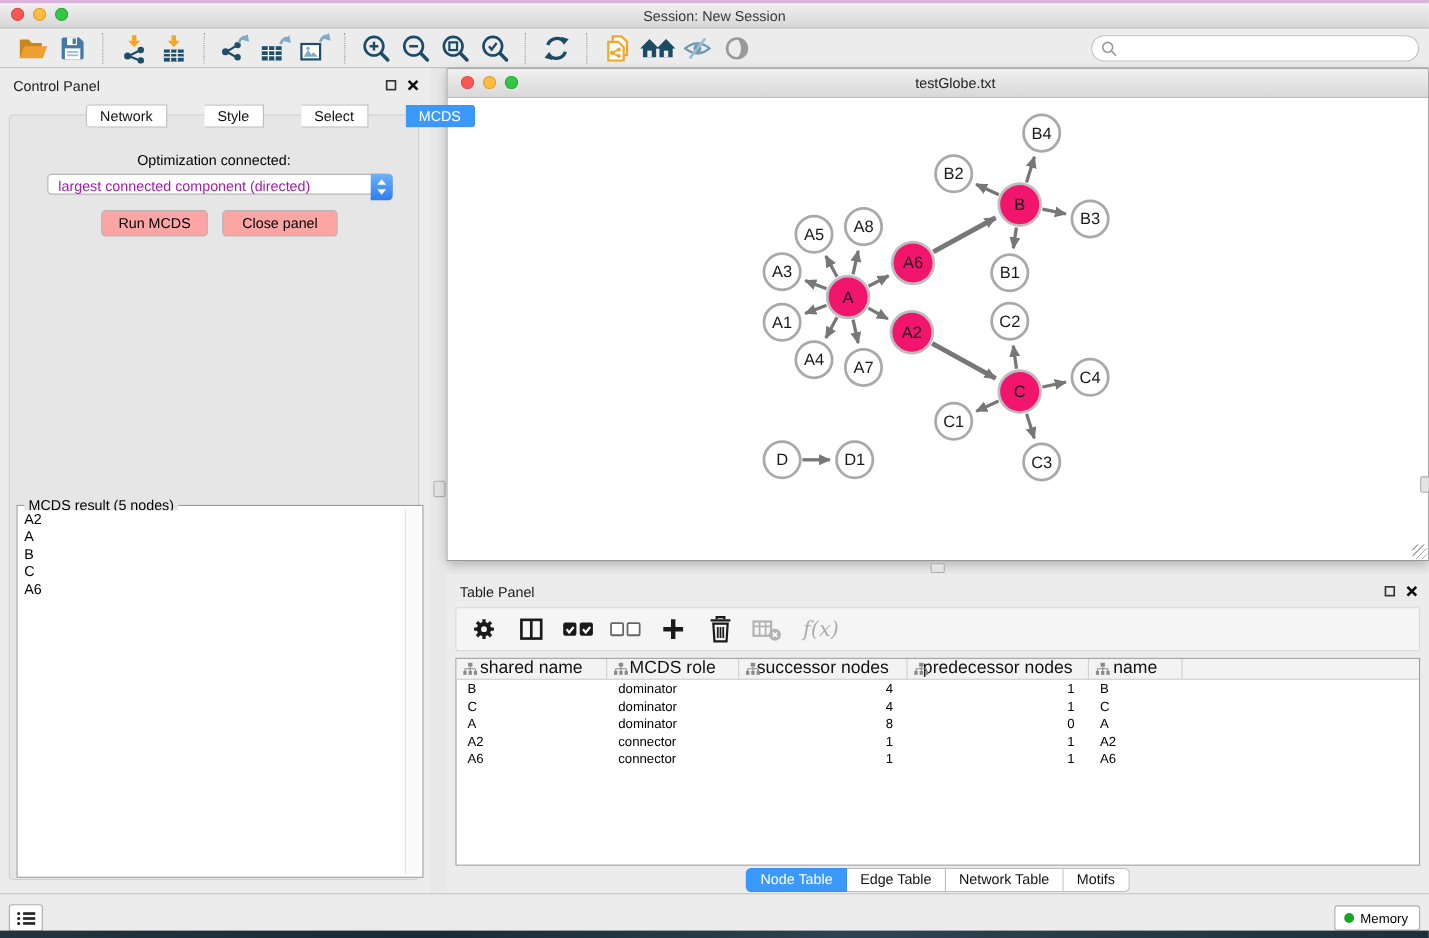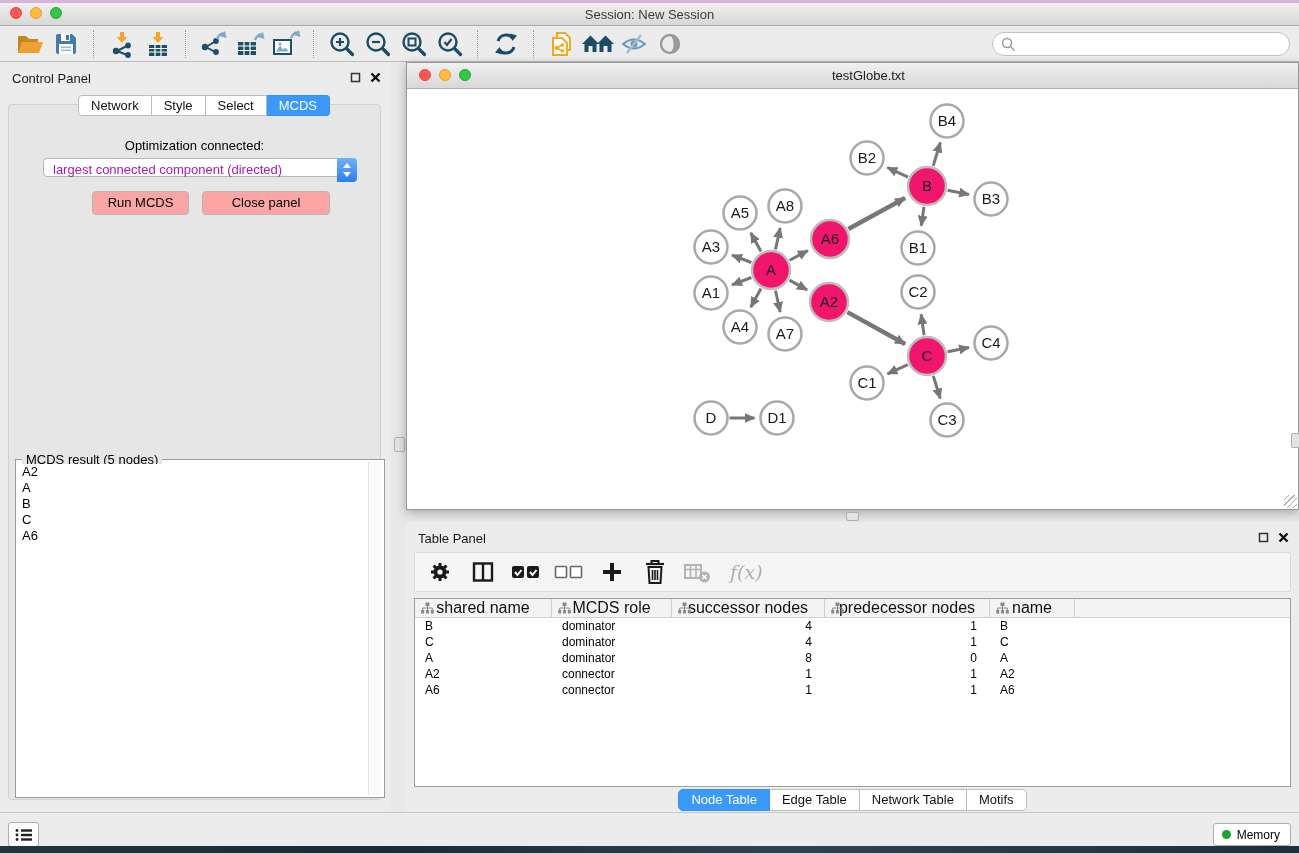--- a/index.html
+++ b/index.html
@@ -17,34 +17,34 @@
   .toolbar{position:absolute;left:0;top:26px;width:100%;height:36px;background:#ECECEC;border-bottom:1px solid #BEBEBE;display:flex;align-items:center;padding-left:12px;box-sizing:border-box;}
   .tb-icon{width:36px;height:32px;display:flex;align-items:center;justify-content:center;}
   .tb-sep{width:1px;height:28px;border-left:1px dotted #9a9a9a;margin:0 9px;}
   .search-wrap{position:absolute;right:9px;top:6px;width:296px;height:22px;background:#fff;border:1px solid #C2C2C2;border-radius:12px;}
   .search-wrap svg{position:absolute;left:8px;top:4px;}
   .search-wrap input{position:absolute;left:28px;top:1px;width:255px;height:18px;border:none;outline:none;font-size:13px;background:transparent;}
   
   .cp{position:absolute;left:0;top:62px;width:391px;height:750px;background:#ECECEC;}
   .panel-title{position:absolute;top:9px;left:12px;font-size:13px;color:#1a1a1a;}
   .panel-btns{position:absolute;top:10px;right:10px;display:flex;gap:9px;align-items:center;}
-  .cp-tabs{position:absolute;top:33px;left:78px;display:flex;z-index:3;}
+  .cp-tabs{position:absolute;top:33px;left:78px;display:flex;z-index:3;gap:34px;}
   .seg-tab{height:19px;line-height:19px;padding:0 12px;background:#fff;border:1px solid #BDBDBD;border-left:none;font-size:13px;color:#111;}
   .seg-tab:first-child{border-left:1px solid #BDBDBD;border-radius:4px 0 0 4px;}
   .seg-tab:last-child{border-radius:0 4px 4px 0;}
   .seg-tab.active{background:#3B99FC;border-color:#3790F0;color:#fff;}
   .cp-content{position:absolute;left:8px;top:42px;width:373px;height:696px;background:#E6E6E6;border:1px solid #D0D0D0;border-radius:4px;box-sizing:border-box;z-index:1;}
   .opt-label{position:absolute;top:33px;width:100%;text-align:center;font-size:13px;color:#000;}
   .dropdown{position:absolute;left:34px;top:53px;width:314px;height:19px;background:#fff;border:1px solid #B5B5B5;border-radius:4px;box-sizing:border-box;font-size:13px;line-height:22px;color:#a21caf;padding-left:9px;}
   .dd-stepper{position:absolute;right:-1px;top:-1px;width:20px;height:24px;background:linear-gradient(#6FB1F8,#2D7DEF);border-radius:0 4px 4px 0;}
   .dd-stepper .up{position:absolute;left:6px;top:5px;width:0;height:0;border-left:4px solid transparent;border-right:4px solid transparent;border-bottom:5px solid #fff;}
   .dd-stepper .down{position:absolute;left:6px;bottom:5px;width:0;height:0;border-left:4px solid transparent;border-right:4px solid transparent;border-top:5px solid #fff;}
   .cp-btn{position:absolute;top:86px;height:24px;background:#fca5a5;border:1px solid #B5B5B5;border-radius:4px;font-size:13px;color:#000;text-align:center;line-height:22px;box-sizing:border-box;}
   .run-btn{left:83px;width:97px;}
-  .closepanel-btn{left:193px;width:128px;}
+  .closepanel-btn{left:193px;width:105px;}
   .groupbox{position:absolute;left:6px;top:354px;width:368px;height:337px;background:#fff;border:1px solid #9B9B9B;}
   .group-legend{position:absolute;left:6px;top:-8px;background:#E6E6E6;padding:0 4px;font-size:13px;color:#000;}
   .mcds-list{position:absolute;left:2px;top:4px;right:17px;bottom:2px;background:#fff;font-size:13px;color:#000;overflow:hidden;}
   .mcds-list .li{line-height:16px;padding-left:4px;}
   .list-scroll{position:absolute;right:2px;top:2px;width:13px;bottom:2px;background:#FAFAFA;border-left:1px solid #E4E4E4;}
   
   .vsplit{position:absolute;left:394px;top:437px;width:9px;height:13px;background:#E3E3E3;border:1px solid #B0B0B0;border-radius:2px;}
   .hsplit{position:absolute;left:846px;top:512px;width:11px;height:7px;background:#E3E3E3;border:1px solid #B0B0B0;border-radius:2px;}
   .rsplit{position:absolute;left:1291px;top:433px;width:7px;height:13px;background:#E3E3E3;border:1px solid #B0B0B0;border-radius:2px;}
   

